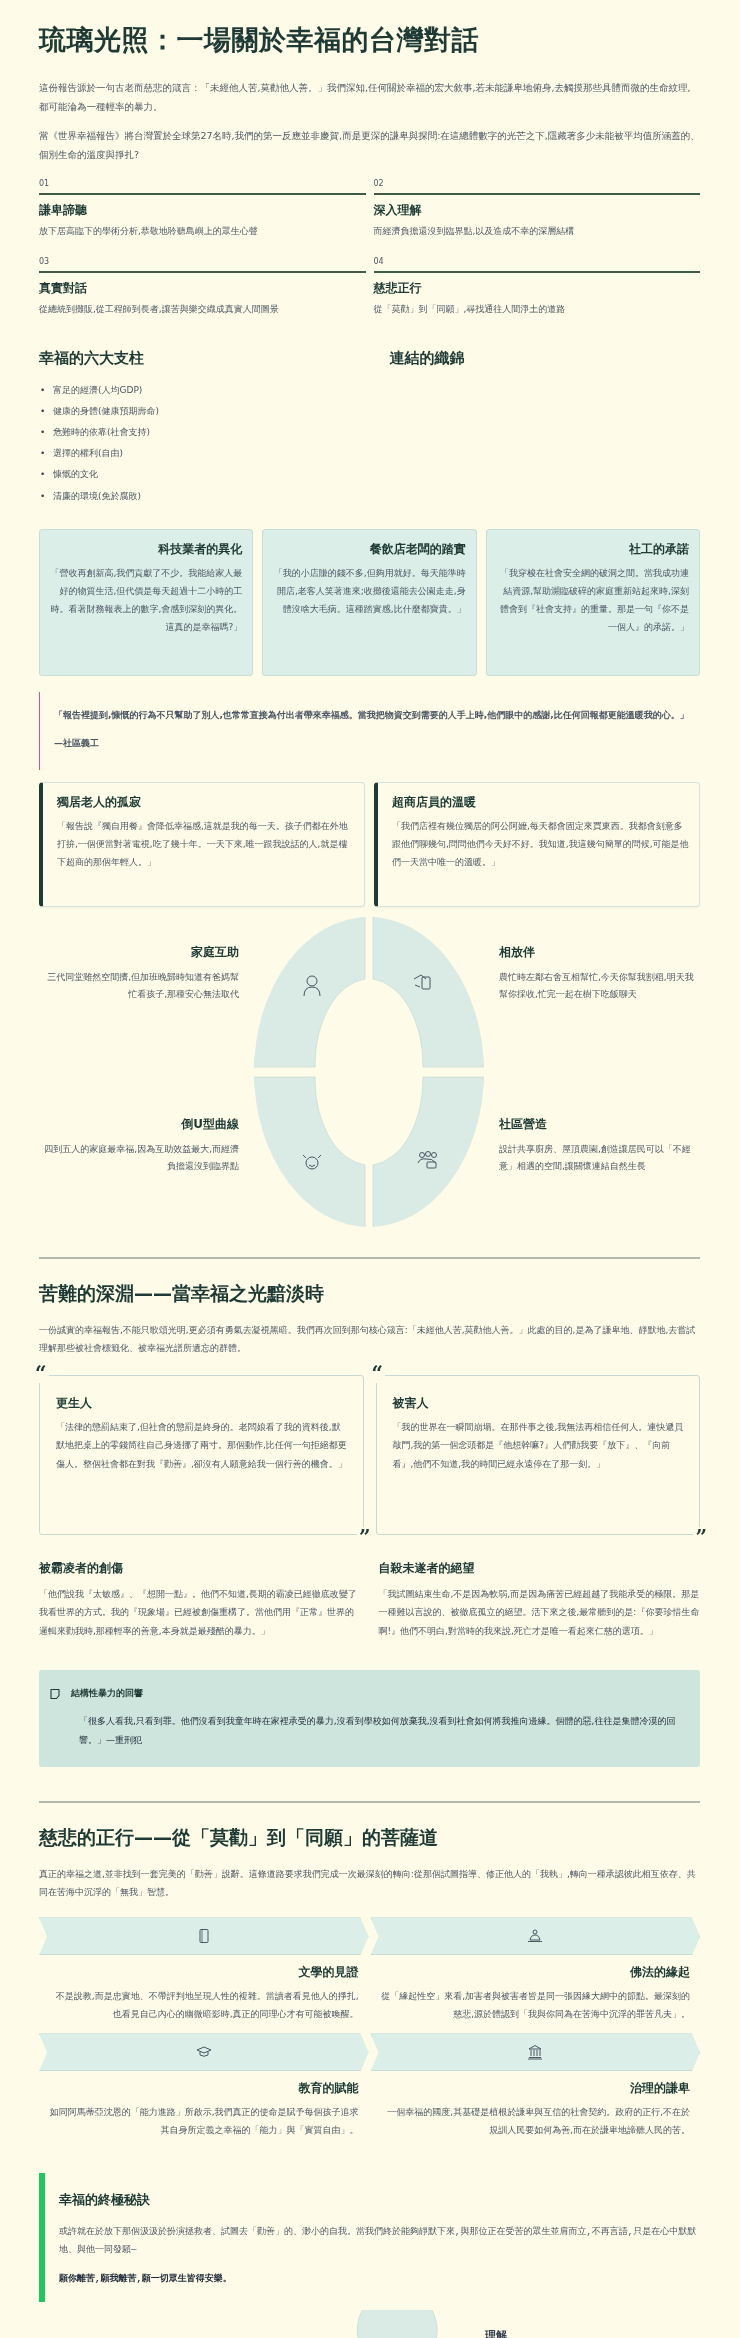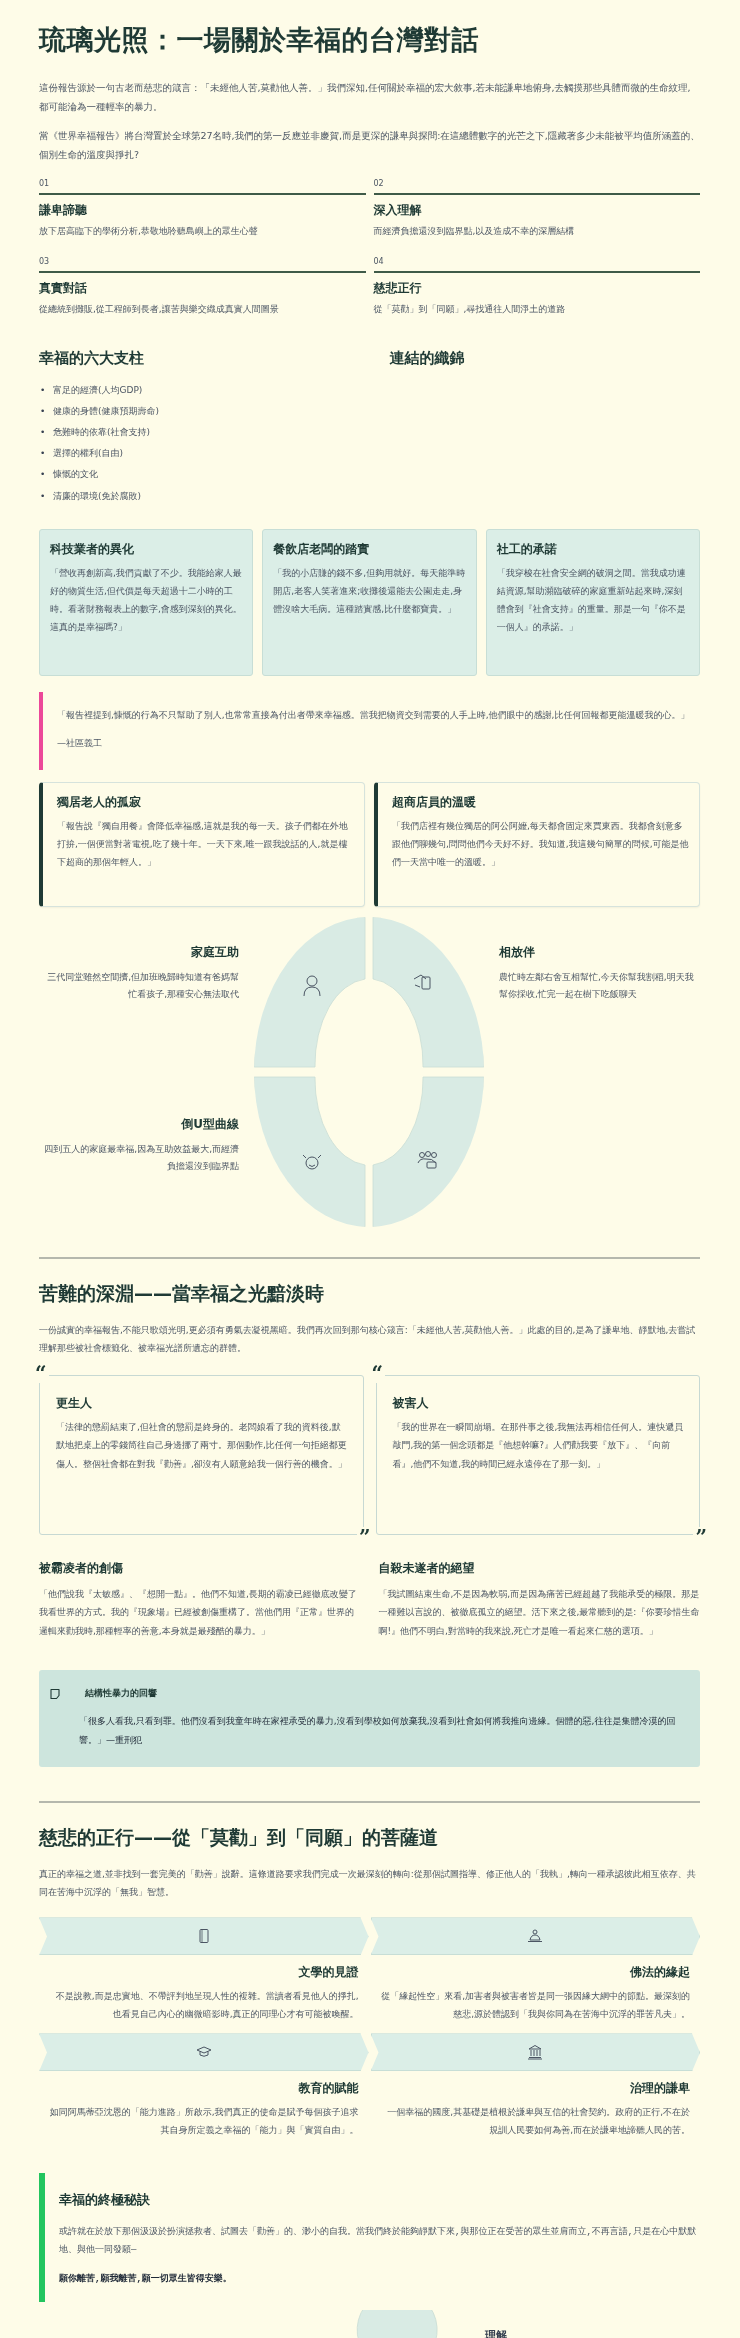--- a/index.html
+++ b/index.html
@@ -27,26 +27,26 @@
     .two-col { display: grid; grid-template-columns: 1fr 1fr; column-gap: 40px; margin-top: 30px; }
     h3.sec { font-size: 15px; font-weight: bold; color: #1f3a35; line-height: 1.5; margin-bottom: 12px; }
     ul.pillars { list-style: none; }
     ul.pillars li { font-size: 9px; color: #4b5563; padding-left: 14px; position: relative; line-height: 1.8; margin-bottom: 5px; }
     ul.pillars li::before { content: "•"; position: absolute; left: 1px; color: #374151; }
     .conn-text { font-size: 9px; color: #4b5563; line-height: 2; }
 
     .cards3 { display: grid; grid-template-columns: 1fr 1fr 1fr; gap: 9px; margin-top: 20px; }
     .card-green {
       background: #dbeee7; border: 1px solid #c7ded6; border-radius: 3px;
-      padding: 10px 10px 14px 10px; min-height: 147px;
+      padding: 10px 10px 14px 10px; min-height: 147px; text-align: right;
     }
     .card-green .ct { font-size: 12px; font-weight: bold; color: #1f3a35; margin-bottom: 6px; line-height: 1.5; }
     .card-green .cq { font-size: 9px; color: #4b5563; line-height: 2; }
 
-    .bq { border-left: 4px solid #ec4899; padding: 14px 0 18px 14px; margin-top: 16px; }
+    .bq { border-left: 1px solid #ec4899; padding: 14px 0 18px 14px; margin-top: 16px; font-weight: bold; }
     .bq .q { font-size: 9px; color: #4b5563; line-height: 2; }
     .bq .a { font-size: 9px; color: #4b5563; margin-top: 12px; }
 
     .cards2 { display: grid; grid-template-columns: 1fr 1fr; gap: 9px; margin-top: 12px; }
     .card-bar {
       background: #fefce8; border: 1px solid #d6e3dc; border-left: 4px solid #1f3a35;
       border-radius: 4px; padding: 10px 10px 16px 14px; box-shadow: 0 1px 2px rgba(0,0,0,0.05);
       min-height: 125px;
     }
     .card-bar .ct { font-size: 12px; font-weight: bold; color: #1f3a35; margin-bottom: 6px; line-height: 1.5; }
@@ -68,21 +68,21 @@
     .qcard .open { position: absolute; left: -5px; top: -13px; font-size: 20px; font-weight: bold; color: #1f3a35; background: #fefce8; line-height: 1; padding-right: 2px; font-family: "DejaVu Serif", serif; }
     .qcard .close { position: absolute; right: -8px; bottom: -13px; font-size: 20px; font-weight: bold; color: #1f3a35; background: #fefce8; line-height: 1; padding-left: 2px; font-family: "DejaVu Serif", serif; }
     .qcard .ct { font-size: 12px; font-weight: bold; color: #1f3a35; margin-bottom: 6px; line-height: 1.5; }
     .qcard .cq { font-size: 9px; color: #4b5563; line-height: 2.05; }
 
     .plain2 { display: grid; grid-template-columns: 1fr 1fr; column-gap: 18px; margin-top: 24px; }
     .plain2 .ct { font-size: 12px; font-weight: bold; color: #1f3a35; margin-bottom: 8px; line-height: 1.5; }
     .plain2 .cq { font-size: 9px; color: #4b5563; line-height: 2.05; }
 
     .callout { background: #cde5dd; border-radius: 3px; padding: 16px 14px 18px 10px; margin-top: 30px; }
-    .callout .head { display: flex; align-items: center; gap: 24px; font-size: 9px; font-weight: bold; color: #1f3a35; }
+    .callout .head { display: flex; align-items: center; gap: 10px; font-size: 9px; font-weight: bold; color: #1f3a35; }
     .callout .body { font-size: 9px; color: #1f2937; padding-left: 30px; margin-top: 10px; line-height: 2.05; }
 
     .chev-grid { display: grid; grid-template-columns: 1fr 1fr; column-gap: 2px; margin-top: 16px; text-align: right; }
     .chev {
       height: 38px; background: #dbeee7; display: flex; align-items: center; justify-content: center;
       clip-path: polygon(0 0, calc(100% - 8px) 0, 100% 50%, calc(100% - 8px) 100%, 0 100%, 8px 50%);
       border: 1px solid #c7ded6;
     }
     .chev-item { padding: 0 10px 10px 10px; }
     .chev-item .ct { font-size: 12px; font-weight: bold; color: #1f3a35; margin: 8px 0 6px 0; line-height: 1.5; }
@@ -225,20 +225,24 @@
       <div class="rd">三代同堂雖然空間擠,但加班晚歸時知道有爸媽幫忙看孩子,那種安心無法取代</div>
     </div>
     <div class="ring-side" style="left:460px; top:28px;">
       <div class="rt">相放伴</div>
       <div class="rd">農忙時左鄰右舍互相幫忙,今天你幫我割稻,明天我幫你採收,忙完一起在樹下吃飯聊天</div>
     </div>
     <div class="ring-side ring-left" style="left:0px; top:200px;">
       <div class="rt">倒U型曲線</div>
       <div class="rd">四到五人的家庭最幸福,因為互助效益最大,而經濟負擔還沒到臨界點</div>
     </div>
+    <div class="ring-side" style="left:460px; top:200px;">
+      <div class="rt">社區營造</div>
+      <div class="rd">設計共享廚房、屋頂農園,創造讓居民可以「不經意」相遇的空間,讓關懷連結自然生長</div>
+    </div>
   </div>
 
   <hr class="div">
 
   <h2 class="big">苦難的深淵——當幸福之光黯淡時</h2>
   <p class="body">一份誠實的幸福報告,不能只歌頌光明,更必須有勇氣去凝視黑暗。我們再次回到那句核心箴言:「未經他人苦,莫勸他人善。」此處的目的,是為了謙卑地、靜默地,去嘗試理解那些被社會標籤化、被幸福光譜所遺忘的群體。</p>
 
   <div class="qcards">
     <div class="qcard">
       <span class="open">“</span>

